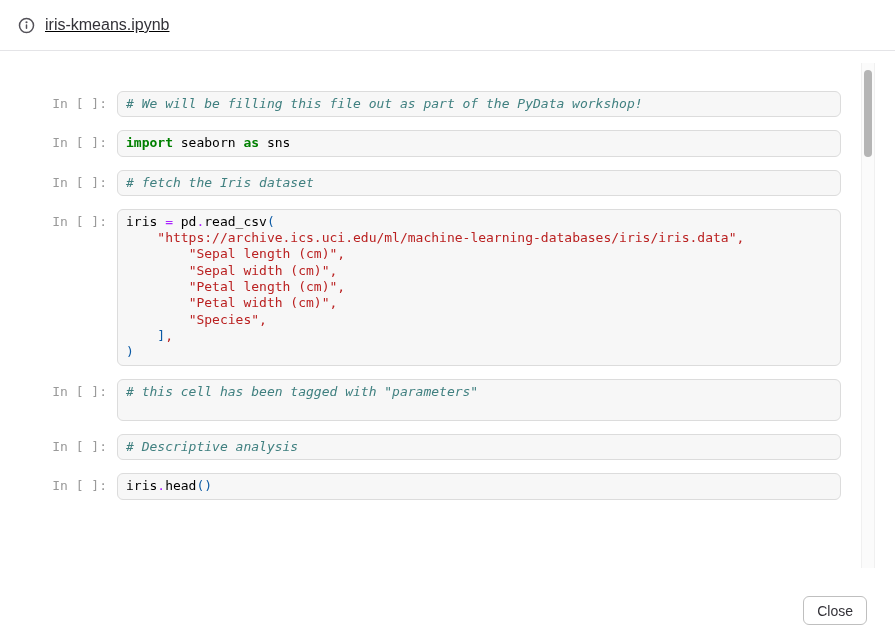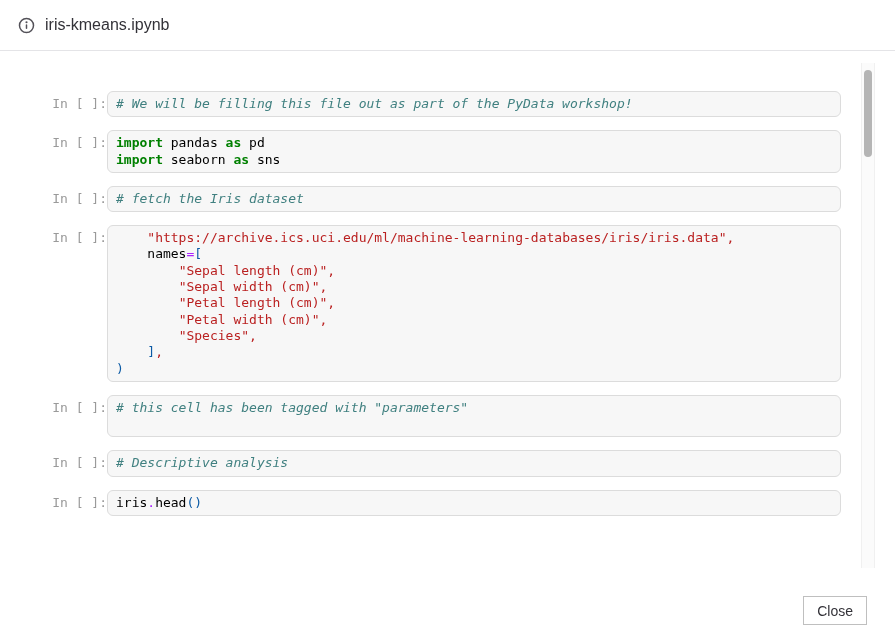--- a/index.html
+++ b/index.html
@@ -3,34 +3,34 @@
 <meta charset="utf-8">
 <style>
   * { box-sizing: border-box; margin: 0; padding: 0; }
   html, body { width: 895px; height: 643px; background: #ffffff; overflow: hidden; }
   body { font-family: "Liberation Sans", sans-serif; position: relative; }
 
   
   .modal-header {
     position: absolute; top: 0; left: 0; right: 0; height: 51px;
     display: flex; align-items: center; padding: 0 18px;
-    border-bottom: 1px solid #e4e4e7; background: #ffffff;
+    border-bottom: 1px solid #e4e4e7; background: #ffffff; text-decoration: underline;
   }
   .info-icon { width: 17px; height: 17px; flex: 0 0 auto; display: block; }
   .file-title { font-size: 16px; font-weight: 400; color: #333238; margin-left: 10px; }
 
   
   .notebook-area {
     position: absolute; top: 51px; left: 0; right: 0; bottom: 75px;
     background: #ffffff; overflow: hidden;
   }
   .cells { padding: 40px 54px 0 52px; }
   .cell-row { display: flex; align-items: flex-start; margin-bottom: 13px; }
   .cell-prompt {
-    flex: 0 0 55px; text-align: right; padding-top: 5px; margin-right: 0;
+    flex: 0 0 55px; text-align: right; padding-top: 5px; margin-right: 10px;
     font-family: "DejaVu Sans Mono", monospace; font-size: 13px; line-height: 16.3px;
     color: #9a9a9a; white-space: pre;
   }
   .cell-box {
     flex: 1 1 auto; background: #f7f7f7; border: 1px solid #dcdcdc; border-radius: 6px;
     padding: 4px 8px; overflow: hidden;
   }
   .code-line {
     font-family: "DejaVu Sans Mono", monospace; font-size: 13px; line-height: 16.3px;
     white-space: pre; min-height: 16.3px; color: #000000;
@@ -49,21 +49,21 @@
     background: #fbfbfb; border-left: 1px solid #f0f0f0; border-right: 1px solid #f0f0f0;
   }
   .scrollbar-thumb {
     position: absolute; top: 7px; left: 2px; width: 8px; height: 87px;
     background: #b5b5b5; border-radius: 4px;
   }
 
   
   .close-button {
     position: absolute; right: 28px; bottom: 18px; height: 29px; min-width: 51px;
-    padding: 0 13px; background: #ffffff; border: 1px solid #bfbfbf; border-radius: 0;
+    padding: 0 13px; background: #ffffff; border: 1px solid #bfbfbf; border-radius: 6px;
     font-family: "Liberation Sans", sans-serif; font-size: 14px; color: #333238;
     cursor: pointer;
   }
 </style>
 </head>
 <body>
 
 <header class="modal-header">
   <svg class="info-icon" viewBox="0 0 16 16" fill="none">
     <circle cx="8" cy="8" r="6.6" stroke="#535158" stroke-width="1.4"></circle>
@@ -77,35 +77,34 @@
   <div class="cells" id="cells">
       <div class="cell-row">
         <div class="cell-prompt">In [ ]:</div>
         <div class="cell-box">
           <div class="code-line"><span class="tok-c"># We will be filling this file out as part of the PyData workshop!</span></div>
         </div>
       </div>
       <div class="cell-row">
         <div class="cell-prompt">In [ ]:</div>
         <div class="cell-box">
-          <div class="code-line"><span class="tok-k">import</span><span class="tok-n"> pandas </span><span class="tok-k">as</span><span class="tok-n"> pd</span></div>
           <div class="code-line"><span class="tok-k">import</span><span class="tok-n"> seaborn </span><span class="tok-k">as</span><span class="tok-n"> sns</span></div>
         </div>
       </div>
       <div class="cell-row">
         <div class="cell-prompt">In [ ]:</div>
         <div class="cell-box">
           <div class="code-line"><span class="tok-c"># fetch the Iris dataset</span></div>
         </div>
       </div>
       <div class="cell-row">
         <div class="cell-prompt">In [ ]:</div>
         <div class="cell-box">
+          <div class="code-line"><span class="tok-n">iris </span><span class="tok-o">=</span><span class="tok-n"> pd</span><span class="tok-o">.</span><span class="tok-n">read_csv</span><span class="tok-p">(</span></div>
           <div class="code-line"><span class="tok-n">    </span><span class="tok-s">"https://archive.ics.uci.edu/ml/machine-learning-databases/iris/iris.data"</span><span class="tok-u">,</span></div>
-          <div class="code-line"><span class="tok-n">    names</span><span class="tok-o">=</span><span class="tok-p">[</span></div>
           <div class="code-line"><span class="tok-n">        </span><span class="tok-s">"Sepal length (cm)"</span><span class="tok-u">,</span></div>
           <div class="code-line"><span class="tok-n">        </span><span class="tok-s">"Sepal width (cm)"</span><span class="tok-u">,</span></div>
           <div class="code-line"><span class="tok-n">        </span><span class="tok-s">"Petal length (cm)"</span><span class="tok-u">,</span></div>
           <div class="code-line"><span class="tok-n">        </span><span class="tok-s">"Petal width (cm)"</span><span class="tok-u">,</span></div>
           <div class="code-line"><span class="tok-n">        </span><span class="tok-s">"Species"</span><span class="tok-u">,</span></div>
           <div class="code-line"><span class="tok-n">    </span><span class="tok-p">]</span><span class="tok-u">,</span></div>
           <div class="code-line"><span class="tok-p">)</span></div>
         </div>
       </div>
       <div class="cell-row">

